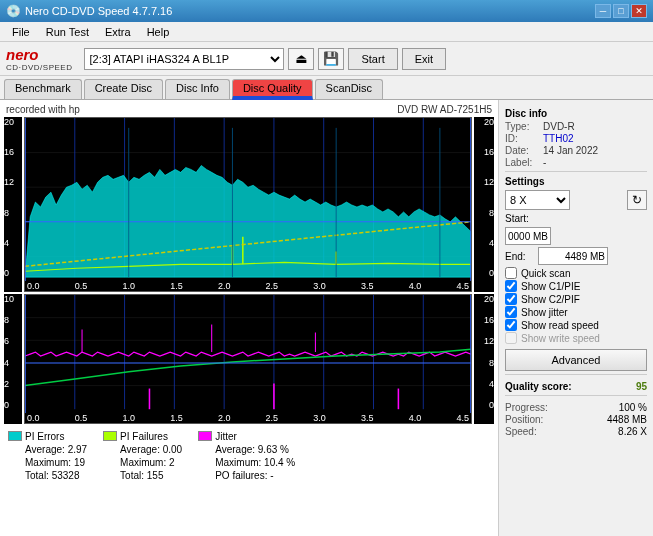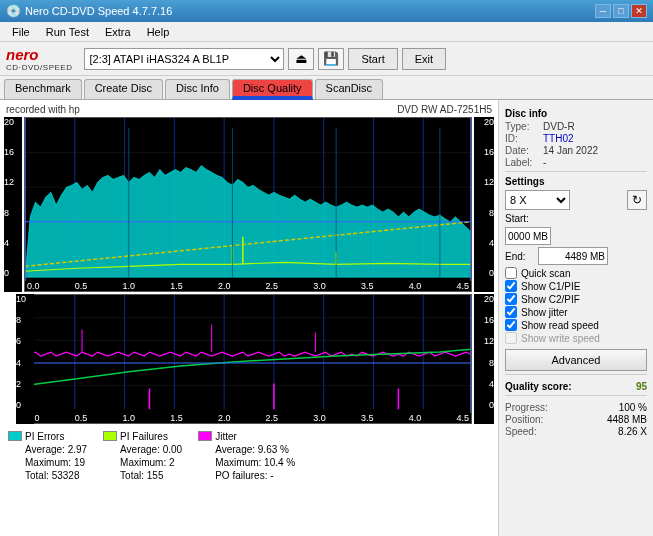--- a/index.html
+++ b/index.html
@@ -396,21 +396,21 @@
           <span>2.5</span>
           <span>3.0</span>
           <span>3.5</span>
           <span>4.0</span>
           <span>4.5</span>
         </div>
       </div>
     </div>
 
     <div style="position:relative; margin: 0 2px 2px 2px; height: 130px;">
-      <div style="position:absolute; left:12px; top:0; width:18px; height:100%; display:flex; flex-direction:column; justify-content:space-between; color:white; font-size:9px; background:#000; z-index:2; padding-bottom:14px;">
+      <div style="position:absolute; left:0; top:0; width:18px; height:100%; display:flex; flex-direction:column; justify-content:space-between; color:white; font-size:9px; background:#000; z-index:2; padding-bottom:14px;">
         <span>10</span>
         <span>8</span>
         <span>6</span>
         <span>4</span>
         <span>2</span>
         <span>0</span>
       </div>
       <div style="position:absolute; right:0; top:0; width:20px; height:100%; display:flex; flex-direction:column; justify-content:space-between; color:white; font-size:9px; background:#000; z-index:2; padding-bottom:14px; text-align:right;">
         <span>20</span>
         <span>16</span>

